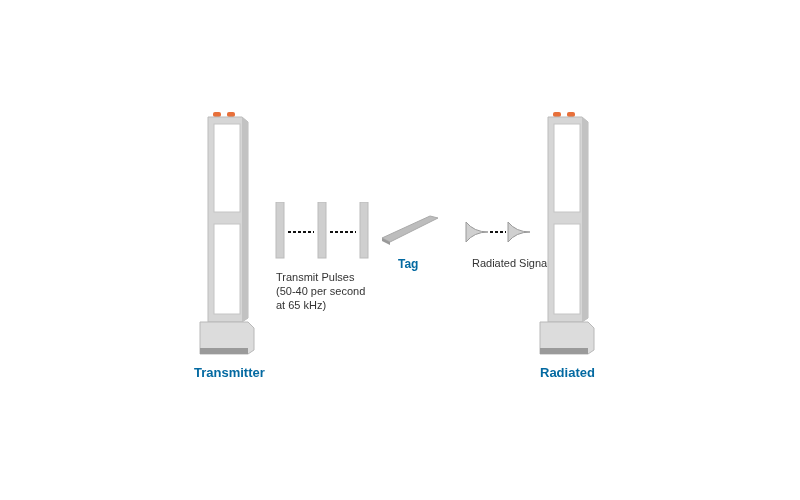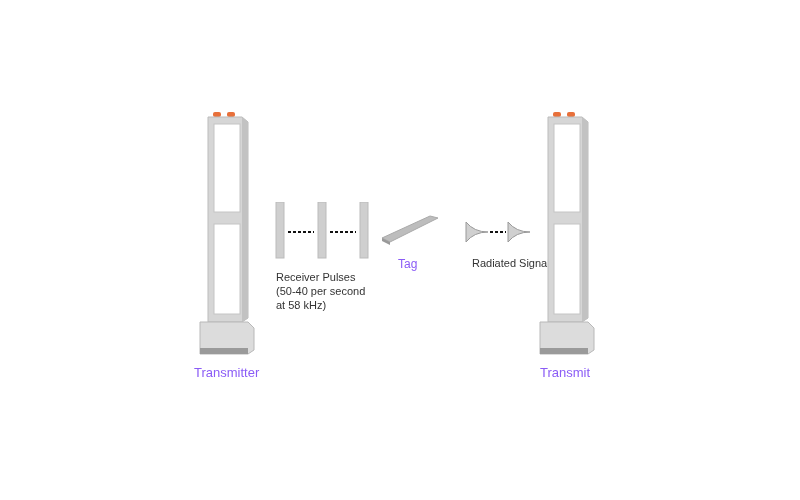--- a/index.html
+++ b/index.html
@@ -1,18 +1,18 @@
 <!DOCTYPE html>
 <html><head>
 <meta charset="utf-8">
 <style>
   html, body { margin:0; padding:0; background:#ffffff; }
   body { width:800px; height:500px; position:relative; overflow:hidden; font-family:"Liberation Sans", sans-serif; }
   .abs { position:absolute; }
-  .label-bold { font-weight:normal; font-size:13px; color:#8b5cf6; }
+  .label-bold { font-weight:bold; font-size:13px; color:#0369a1; }
   .label-small { font-size:11px; color:#333; line-height:14px; }
   svg { display:block; }
 </style>
 </head>
 <body>
 
 <div class="abs" style="left:190px;top:108px;width:80px;height:255px;">
   <svg width="80" height="255" viewBox="0 0 80 255">
     <rect x="23" y="4" width="8" height="5" rx="2" fill="#e8703a"></rect>
     <rect x="37" y="4" width="8" height="5" rx="2" fill="#e8703a"></rect>
@@ -35,23 +35,23 @@
         <rect x="44" y="0" width="8" height="56" fill="#cfcfcf" stroke="#bbb"></rect>
       </g>
     <g>
         <rect x="86" y="0" width="8" height="56" fill="#cfcfcf" stroke="#bbb"></rect>
       </g>
     <line x1="14" y1="30" x2="40" y2="30" stroke="#111" stroke-width="2" stroke-dasharray="3,2"></line>
     <line x1="56" y1="30" x2="82" y2="30" stroke="#111" stroke-width="2" stroke-dasharray="3,2"></line>
   </svg>
 </div>
 <div class="abs label-small" style="left:276px;top:270px;">
-  <div>Receiver Pulses</div>
+  <div>Transmit Pulses</div>
   <div>(50-40 per second</div>
-  <div>at 58 kHz)</div>
+  <div>at 65 kHz)</div>
 </div>
 
 <div class="abs" style="left:380px;top:212px;">
   <svg width="60" height="36" viewBox="0 0 60 36">
     <path d="M2 26 L50 4 L58 6 L10 30 Z" fill="#bdbdbd" stroke="#aaa"></path>
     <path d="M2 26 L10 30 L10 33 L2 29 Z" fill="#999"></path>
   </svg>
 </div>
 <div class="abs label-bold" style="left:398px;top:257px;font-size:12px;">Tag</div>
 
@@ -69,13 +69,13 @@
     <rect x="23" y="4" width="8" height="5" rx="2" fill="#e8703a"></rect>
     <rect x="37" y="4" width="8" height="5" rx="2" fill="#e8703a"></rect>
     <path d="M18 9 L52 9 L58 14 L58 210 L52 214 L18 214 Z" fill="#d6d6d6" stroke="#bbb" stroke-width="1"></path>
     <rect x="24" y="16" width="26" height="88" fill="#fff" stroke="#c4c4c4"></rect>
     <rect x="24" y="116" width="26" height="90" fill="#fff" stroke="#c4c4c4"></rect>
     <path d="M52 9 L58 14 L58 210 L52 214 Z" fill="#c2c2c2"></path>
     <path d="M10 214 L58 214 L64 220 L64 242 L58 246 L10 246 Z" fill="#dcdcdc" stroke="#b8b8b8"></path>
     <rect x="10" y="240" width="48" height="6" fill="#9a9a9a"></rect>
   </svg>
 </div>
-<div class="abs label-bold" style="left:540px;top:365px;">Transmit</div>
+<div class="abs label-bold" style="left:540px;top:365px;">Radiated</div>
 
 </body></html>

